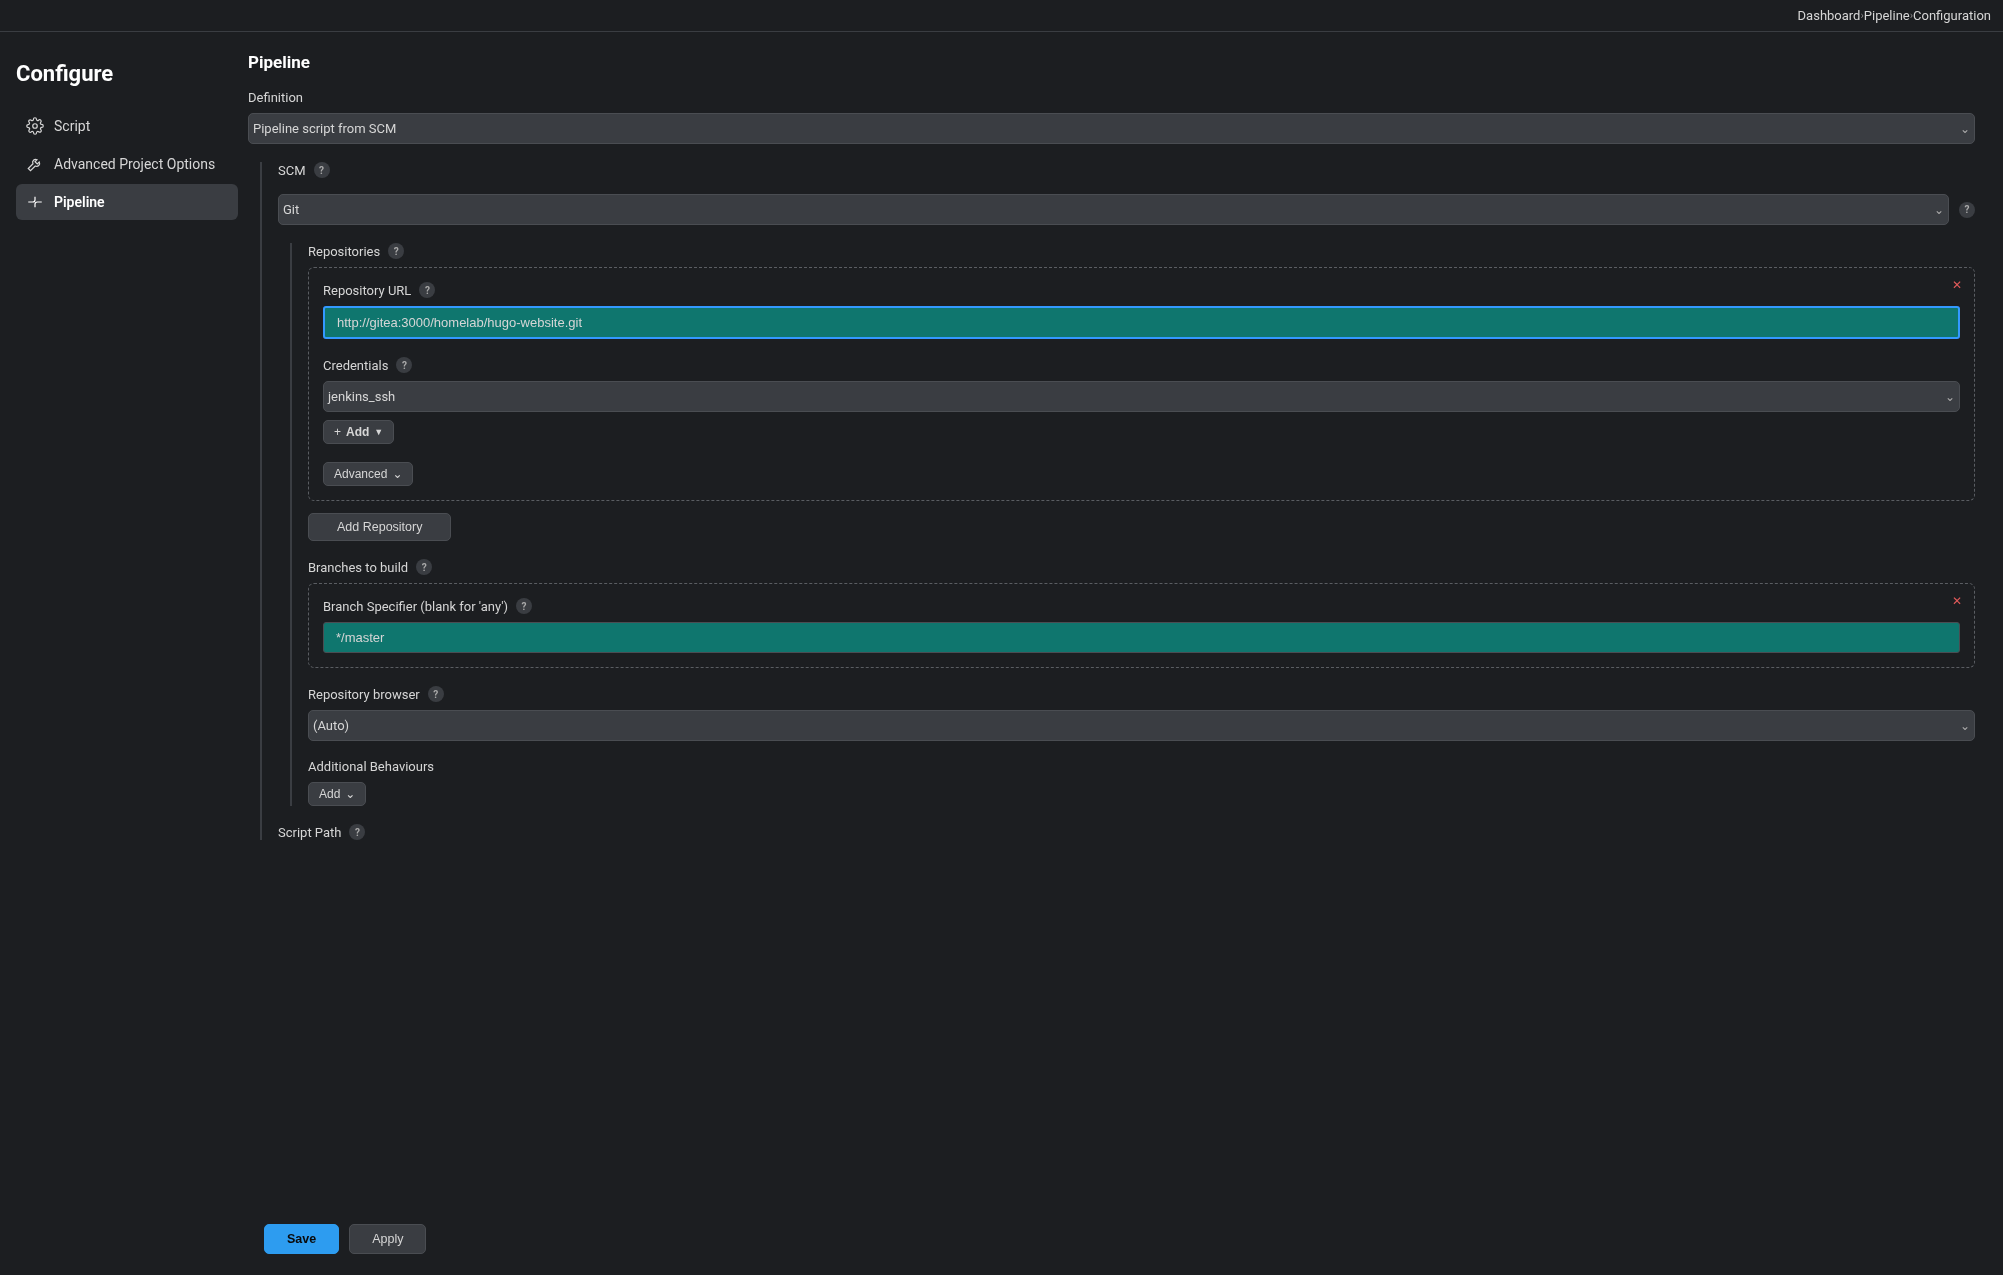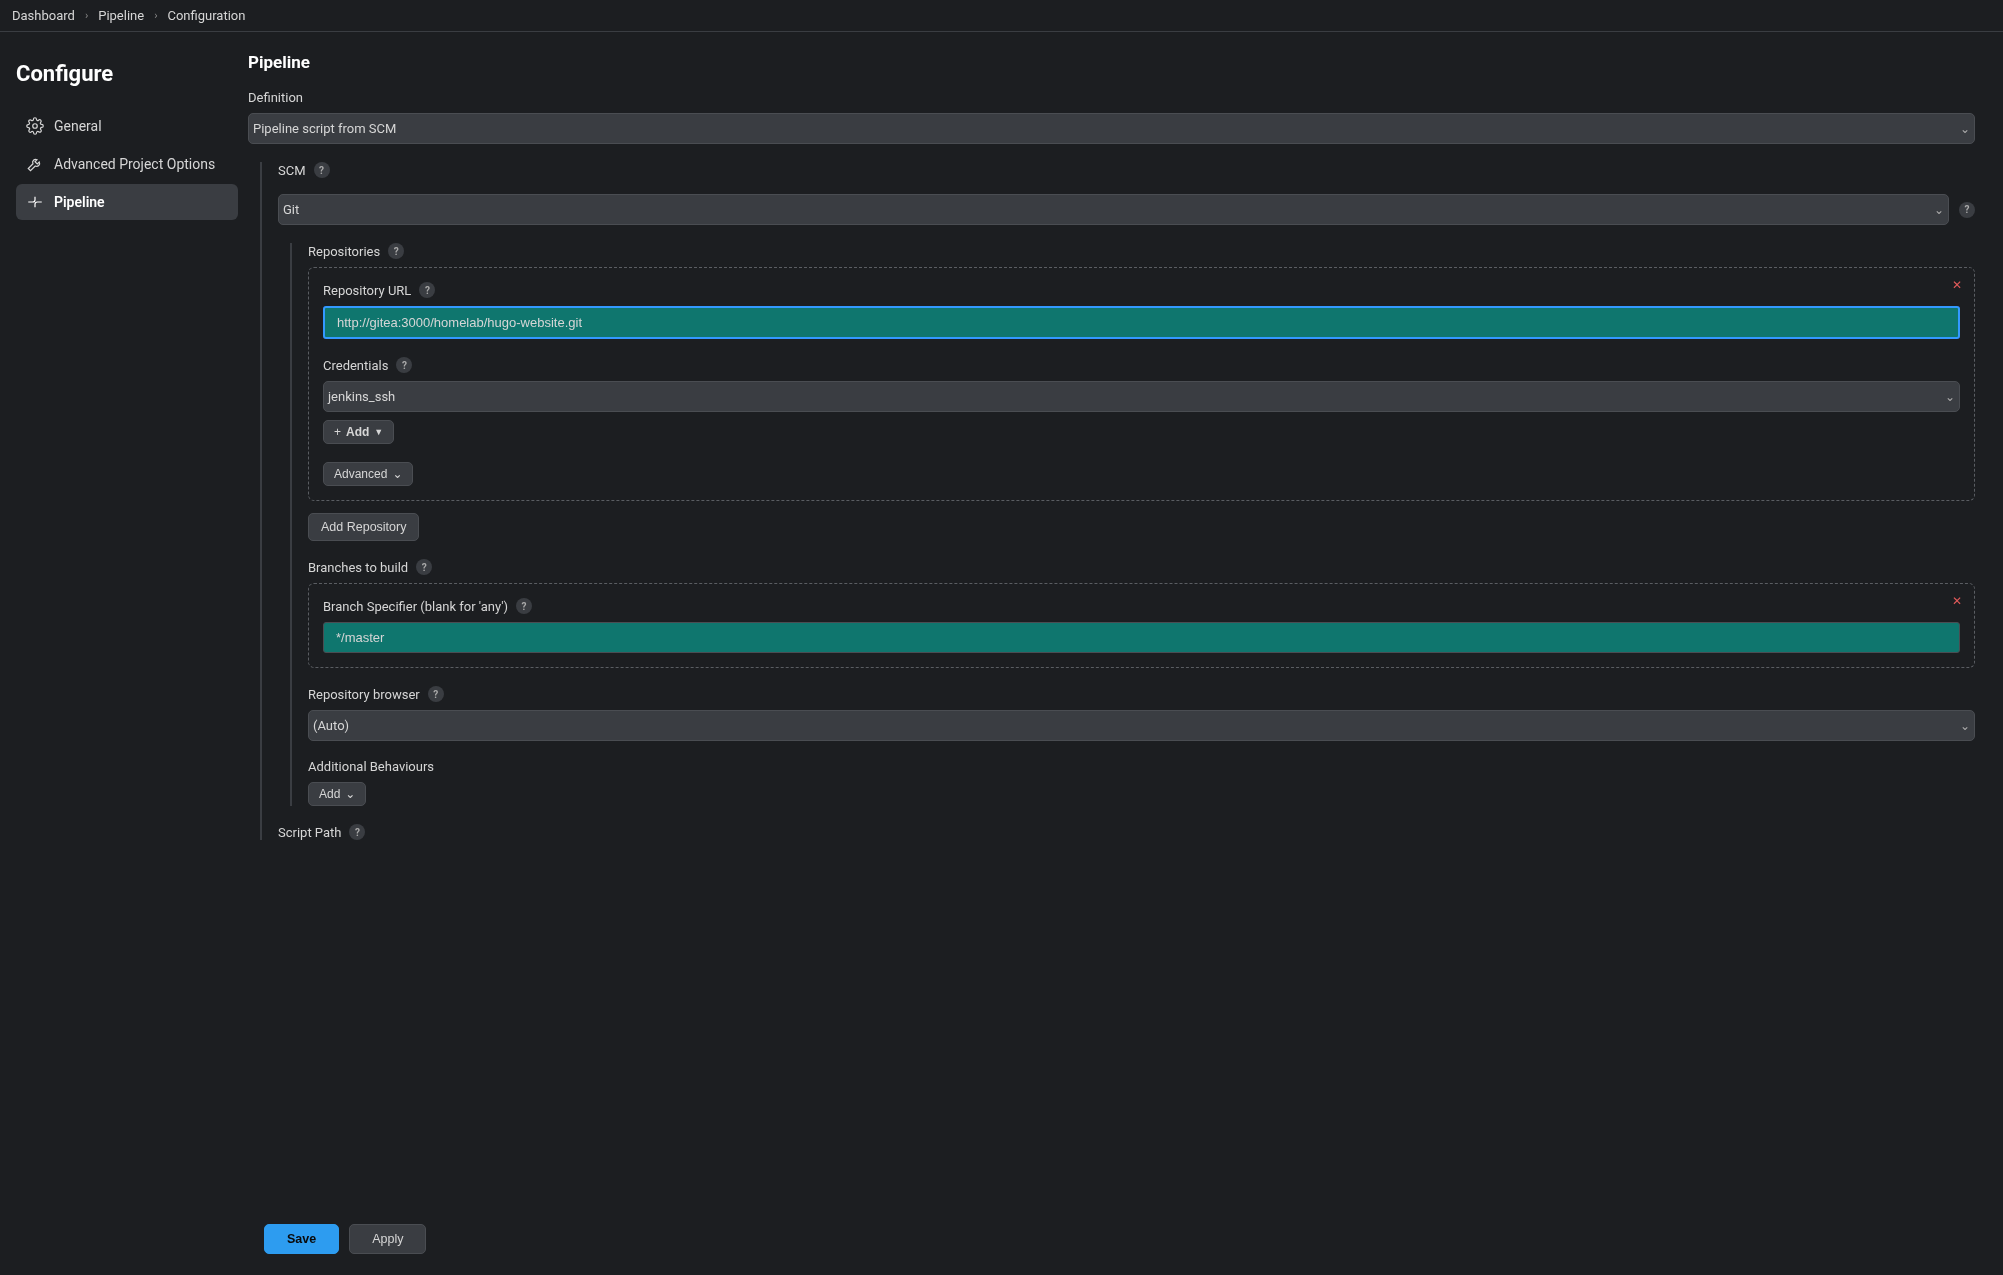--- a/index.html
+++ b/index.html
@@ -5,23 +5,23 @@
 * { box-sizing: border-box; margin: 0; padding: 0; }
 body {
   background: #1c1e21;
   color: #d6d6d6;
   font-family: -apple-system, BlinkMacSystemFont, "Segoe UI", Roboto, Helvetica, Arial, sans-serif;
   font-size: 14px;
 }
 .breadcrumb {
   display: flex;
   align-items: center;
-  gap: 10px;
   padding: 8px 12px;
   font-size: 13px;
+  justify-content: flex-end;
 }
 .breadcrumb a { color: #d6d6d6; text-decoration: none; cursor: pointer; }
 .breadcrumb .sep { color: #888; font-size: 11px; }
 .topbar-divider {
   border-bottom: 1px solid #3a3d42;
   margin-bottom: 0;
 }
 .layout { display: flex; }
 .sidebar {
   width: 248px;
@@ -128,21 +128,21 @@
   justify-content: center;
   color: #e05a5a;
   cursor: pointer;
   font-size: 12px;
   border-radius: 3px;
 }
 .btn {
   background: #3a3d42;
   border: 1px solid #4a4d52;
   border-radius: 5px;
-  padding: 6px 12px;
+  padding: 6px 28px;
   color: #d6d6d6;
   cursor: pointer;
   font-size: 12.5px;
   display: inline-flex;
   align-items: center;
   gap: 5px;
 }
 .btn-small { padding: 4px 10px; font-size: 12px; }
 .btn-primary {
   background: #2d9cf0;
@@ -185,21 +185,21 @@
   <div class="sidebar">
     <h1>Configure</h1>
 
     <div class="sidebar-item">
       <span class="icon">
         <svg viewBox="0 0 24 24" width="18" height="18">
             <circle cx="12" cy="12" r="3"></circle>
             <path d="M19.4 15a1.65 1.65 0 0 0 .33 1.82l.06.06a2 2 0 1 1-2.83 2.83l-.06-.06a1.65 1.65 0 0 0-1.82-.33 1.65 1.65 0 0 0-1 1.51V21a2 2 0 0 1-4 0v-.09a1.65 1.65 0 0 0-1-1.51 1.65 1.65 0 0 0-1.82.33l-.06.06a2 2 0 1 1-2.83-2.83l.06-.06a1.65 1.65 0 0 0 .33-1.82 1.65 1.65 0 0 0-1.51-1H3a2 2 0 0 1 0-4h.09a1.65 1.65 0 0 0 1.51-1 1.65 1.65 0 0 0-.33-1.82l-.06-.06a2 2 0 1 1 2.83-2.83l.06.06a1.65 1.65 0 0 0 1.82.33h0a1.65 1.65 0 0 0 1-1.51V3a2 2 0 0 1 4 0v.09a1.65 1.65 0 0 0 1 1.51h0a1.65 1.65 0 0 0 1.82-.33l.06-.06a2 2 0 1 1 2.83 2.83l-.06.06a1.65 1.65 0 0 0-.33 1.82v0a1.65 1.65 0 0 0 1.51 1H21a2 2 0 0 1 0 4h-.09a1.65 1.65 0 0 0-1.51 1z"></path>
           </svg>
       </span>
-      <span>General</span>
+      <span>Script</span>
     </div>
 
     <div class="sidebar-item">
       <span class="icon">
         <svg viewBox="0 0 24 24" width="18" height="18">
             <path d="M14.7 6.3a4 4 0 0 0-5.4 5.4L3 18l3 3 6.3-6.3a4 4 0 0 0 5.4-5.4L15 12l-3-3 2.7-2.7z"></path>
           </svg>
       </span>
       <span>Advanced Project Options</span>
     </div>

